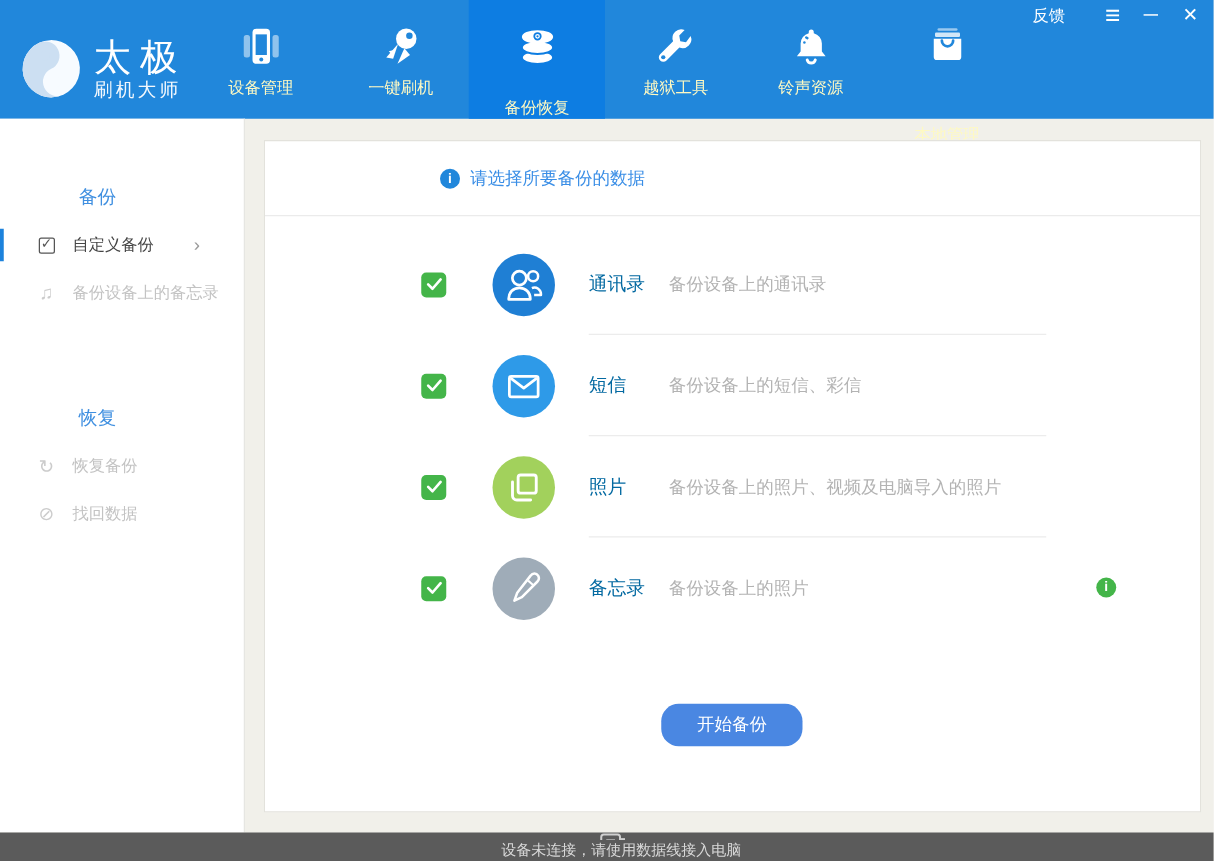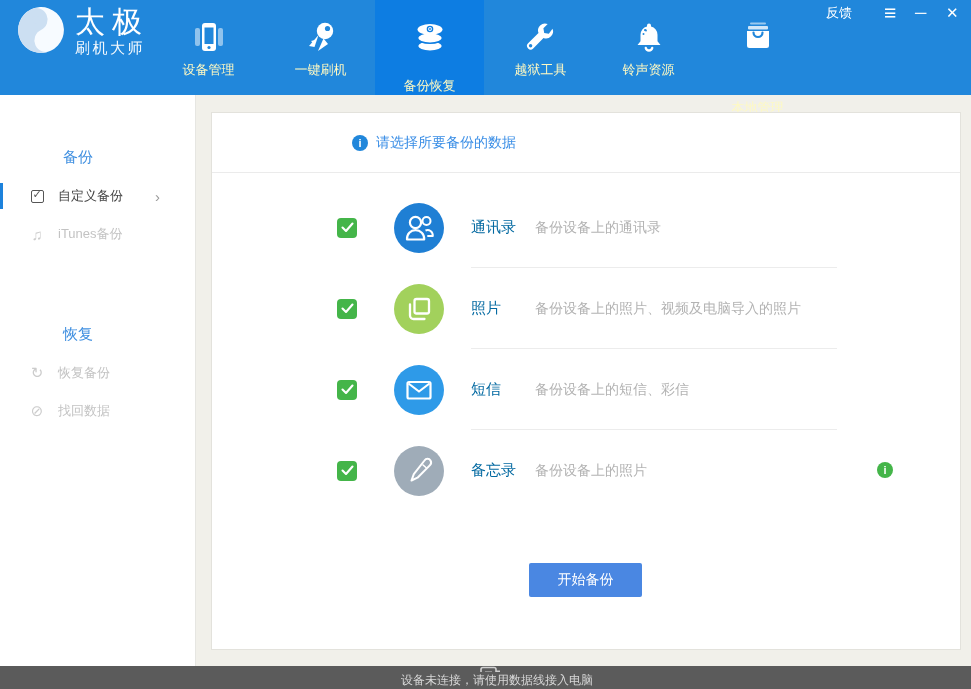--- a/index.html
+++ b/index.html
@@ -2,21 +2,21 @@
 <html><head>
 <meta charset="utf-8">
 <style>
   * { margin:0; padding:0; box-sizing:border-box; }
   html,body { width:971px; height:689px; overflow:hidden; }
   body { font-family:"Liberation Sans","DejaVu Sans",sans-serif; background:#f1f0ea; }
   .app { position:relative; width:971px; height:689px; }
 
   
   .header { position:absolute; left:0; top:0; width:971px; height:95px; background:#2187db; }
-  .logo { position:absolute; left:16px; top:5px; display:flex; align-items:flex-start; }
+  .logo { position:absolute; left:16px; top:30px; display:flex; align-items:flex-start; }
   .logo-mark { width:50px; height:50px; transform:rotate(-25deg); }
   .logo-text { margin-left:9px; color:#fff; }
   .logo-title { font-size:30px; letter-spacing:7px; line-height:34px; font-weight:400; }
   .logo-sub { font-size:15px; letter-spacing:2.5px; line-height:17px; opacity:.95; }
 
   .tab { position:absolute; top:0; width:109px; height:95px; display:flex; flex-direction:column;
          align-items:center; cursor:pointer; }
   .tab.active { background:#0d7de2; }
   .tab-icon { margin-top:17px; height:42px; display:flex; align-items:center; justify-content:center; }
   .tab-label { color:#fef9c3; font-size:13px; margin-top:2px; }
@@ -58,21 +58,21 @@
                                  height:1px; background:#ececec; }
   .checkbox { margin-left:125px; width:20px; height:20px; border-radius:4px; display:flex;
               align-items:center; justify-content:center; cursor:pointer; }
   .item-circle { margin-left:37px; width:50px; height:50px; border-radius:50%; display:flex;
                  align-items:center; justify-content:center; }
   .item-title { margin-left:27px; width:64px; font-size:15px; color:#0369a1; }
   .item-desc { font-size:14px; color:#b3b3b3; }
   .row-info { position:absolute; left:665px; top:32px; cursor:pointer; }
 
   .start-btn { position:absolute; left:317px; top:450px; width:113px; height:34px; background:#4a87e2;
-               border:none; border-radius:2px; color:#fff; font-size:14px; cursor:pointer;
+               border:none; border-radius:14px; color:#fff; font-size:14px; cursor:pointer;
                font-family:inherit; }
 
   
   .statusbar { position:absolute; left:0; top:666px; width:971px; height:23px; background:#5b5b5b;
                display:flex; align-items:center; padding-left:10px;flex-direction:column; }
   .status-text { margin-left:13px; color:#d8d8d8; font-size:12px; }
 </style>
 </head>
 <body>
 
@@ -172,21 +172,21 @@
       <div class="side-heading first">备份</div>
       <div class="side-item first-of-sec active">
     <span class="s-icon">
           <span class="chk-sq"></span>
         </span>
     <span>自定义备份</span>
     <span class="side-arrow">›</span>
   </div>
       <div class="side-item">
     <span class="s-icon">♫</span>
-    <span>iTunes备份</span>
+    <span>备份设备上的备忘录</span>
 
   </div>
       <div class="side-heading second">恢复</div>
       <div class="side-item first-of-sec">
     <span class="s-icon">↻</span>
     <span>恢复备份</span>
 
   </div>
       <div class="side-item">
     <span class="s-icon">⊘</span>
@@ -217,43 +217,43 @@
           </span>
     <span class="item-title">通讯录</span>
     <span class="item-desc">备份设备上的通讯录</span>
   </div>
         <div class="row">
     <span class="checkbox" style="background: rgb(68, 181, 73);">
       <svg width="13" height="11" viewBox="0 0 13 11">
               <polyline points="1.5,5.5 5,9 11.5,1.5" fill="none" stroke="#fff" stroke-width="2.1" stroke-linecap="round" stroke-linejoin="round"></polyline>
             </svg>
     </span>
+    <span class="item-circle" style="background: rgb(46, 154, 232);">
+            <svg width="40" height="40" viewBox="0 0 40 40">
+              <rect x="8.5" y="12" width="23" height="16.5" rx="1.5" fill="none" stroke="#fff" stroke-width="2.2"></rect>
+              <path d="M9.5 13.5 L20 21.5 L30.5 13.5" fill="none" stroke="#fff" stroke-width="2.2" stroke-linejoin="round"></path>
+            </svg>
+          </span>
+    <span class="item-title">短信</span>
+    <span class="item-desc">备份设备上的短信、彩信</span>
+  </div>
+        <div class="row">
+    <span class="checkbox" style="background: rgb(68, 181, 73);">
+      <svg width="13" height="11" viewBox="0 0 13 11">
+              <polyline points="1.5,5.5 5,9 11.5,1.5" fill="none" stroke="#fff" stroke-width="2.1" stroke-linecap="round" stroke-linejoin="round"></polyline>
+            </svg>
+    </span>
     <span class="item-circle" style="background: rgb(162, 209, 92);">
             <svg width="40" height="40" viewBox="0 0 40 40">
               <rect x="15.5" y="10" width="14.5" height="14.5" rx="2" fill="none" stroke="#fff" stroke-width="2.3"></rect>
               <path d="M11 15.5v11a3.5 3.5 0 0 0 3.5 3.5h11" fill="none" stroke="#fff" stroke-width="2.3" stroke-linecap="round"></path>
             </svg>
           </span>
     <span class="item-title">照片</span>
     <span class="item-desc">备份设备上的照片、视频及电脑导入的照片</span>
-  </div>
-        <div class="row">
-    <span class="checkbox" style="background: rgb(68, 181, 73);">
-      <svg width="13" height="11" viewBox="0 0 13 11">
-              <polyline points="1.5,5.5 5,9 11.5,1.5" fill="none" stroke="#fff" stroke-width="2.1" stroke-linecap="round" stroke-linejoin="round"></polyline>
-            </svg>
-    </span>
-    <span class="item-circle" style="background: rgb(46, 154, 232);">
-            <svg width="40" height="40" viewBox="0 0 40 40">
-              <rect x="8.5" y="12" width="23" height="16.5" rx="1.5" fill="none" stroke="#fff" stroke-width="2.2"></rect>
-              <path d="M9.5 13.5 L20 21.5 L30.5 13.5" fill="none" stroke="#fff" stroke-width="2.2" stroke-linejoin="round"></path>
-            </svg>
-          </span>
-    <span class="item-title">短信</span>
-    <span class="item-desc">备份设备上的短信、彩信</span>
   </div>
         <div class="row">
     <span class="checkbox" style="background: rgb(68, 181, 73);">
       <svg width="13" height="11" viewBox="0 0 13 11">
               <polyline points="1.5,5.5 5,9 11.5,1.5" fill="none" stroke="#fff" stroke-width="2.1" stroke-linecap="round" stroke-linejoin="round"></polyline>
             </svg>
     </span>
     <span class="item-circle" style="background: rgb(159, 172, 184);">
             <svg width="40" height="40" viewBox="0 0 40 40">
               <path d="M25.5 9.5c1.5-2.3 4.6-2.4 6 0 1 1.7.7 3.5-.7 4.9L18.5 26.7l-6 2.8 2.3-6.3z" fill="none" stroke="#fff" stroke-width="2" stroke-linejoin="round"></path>

